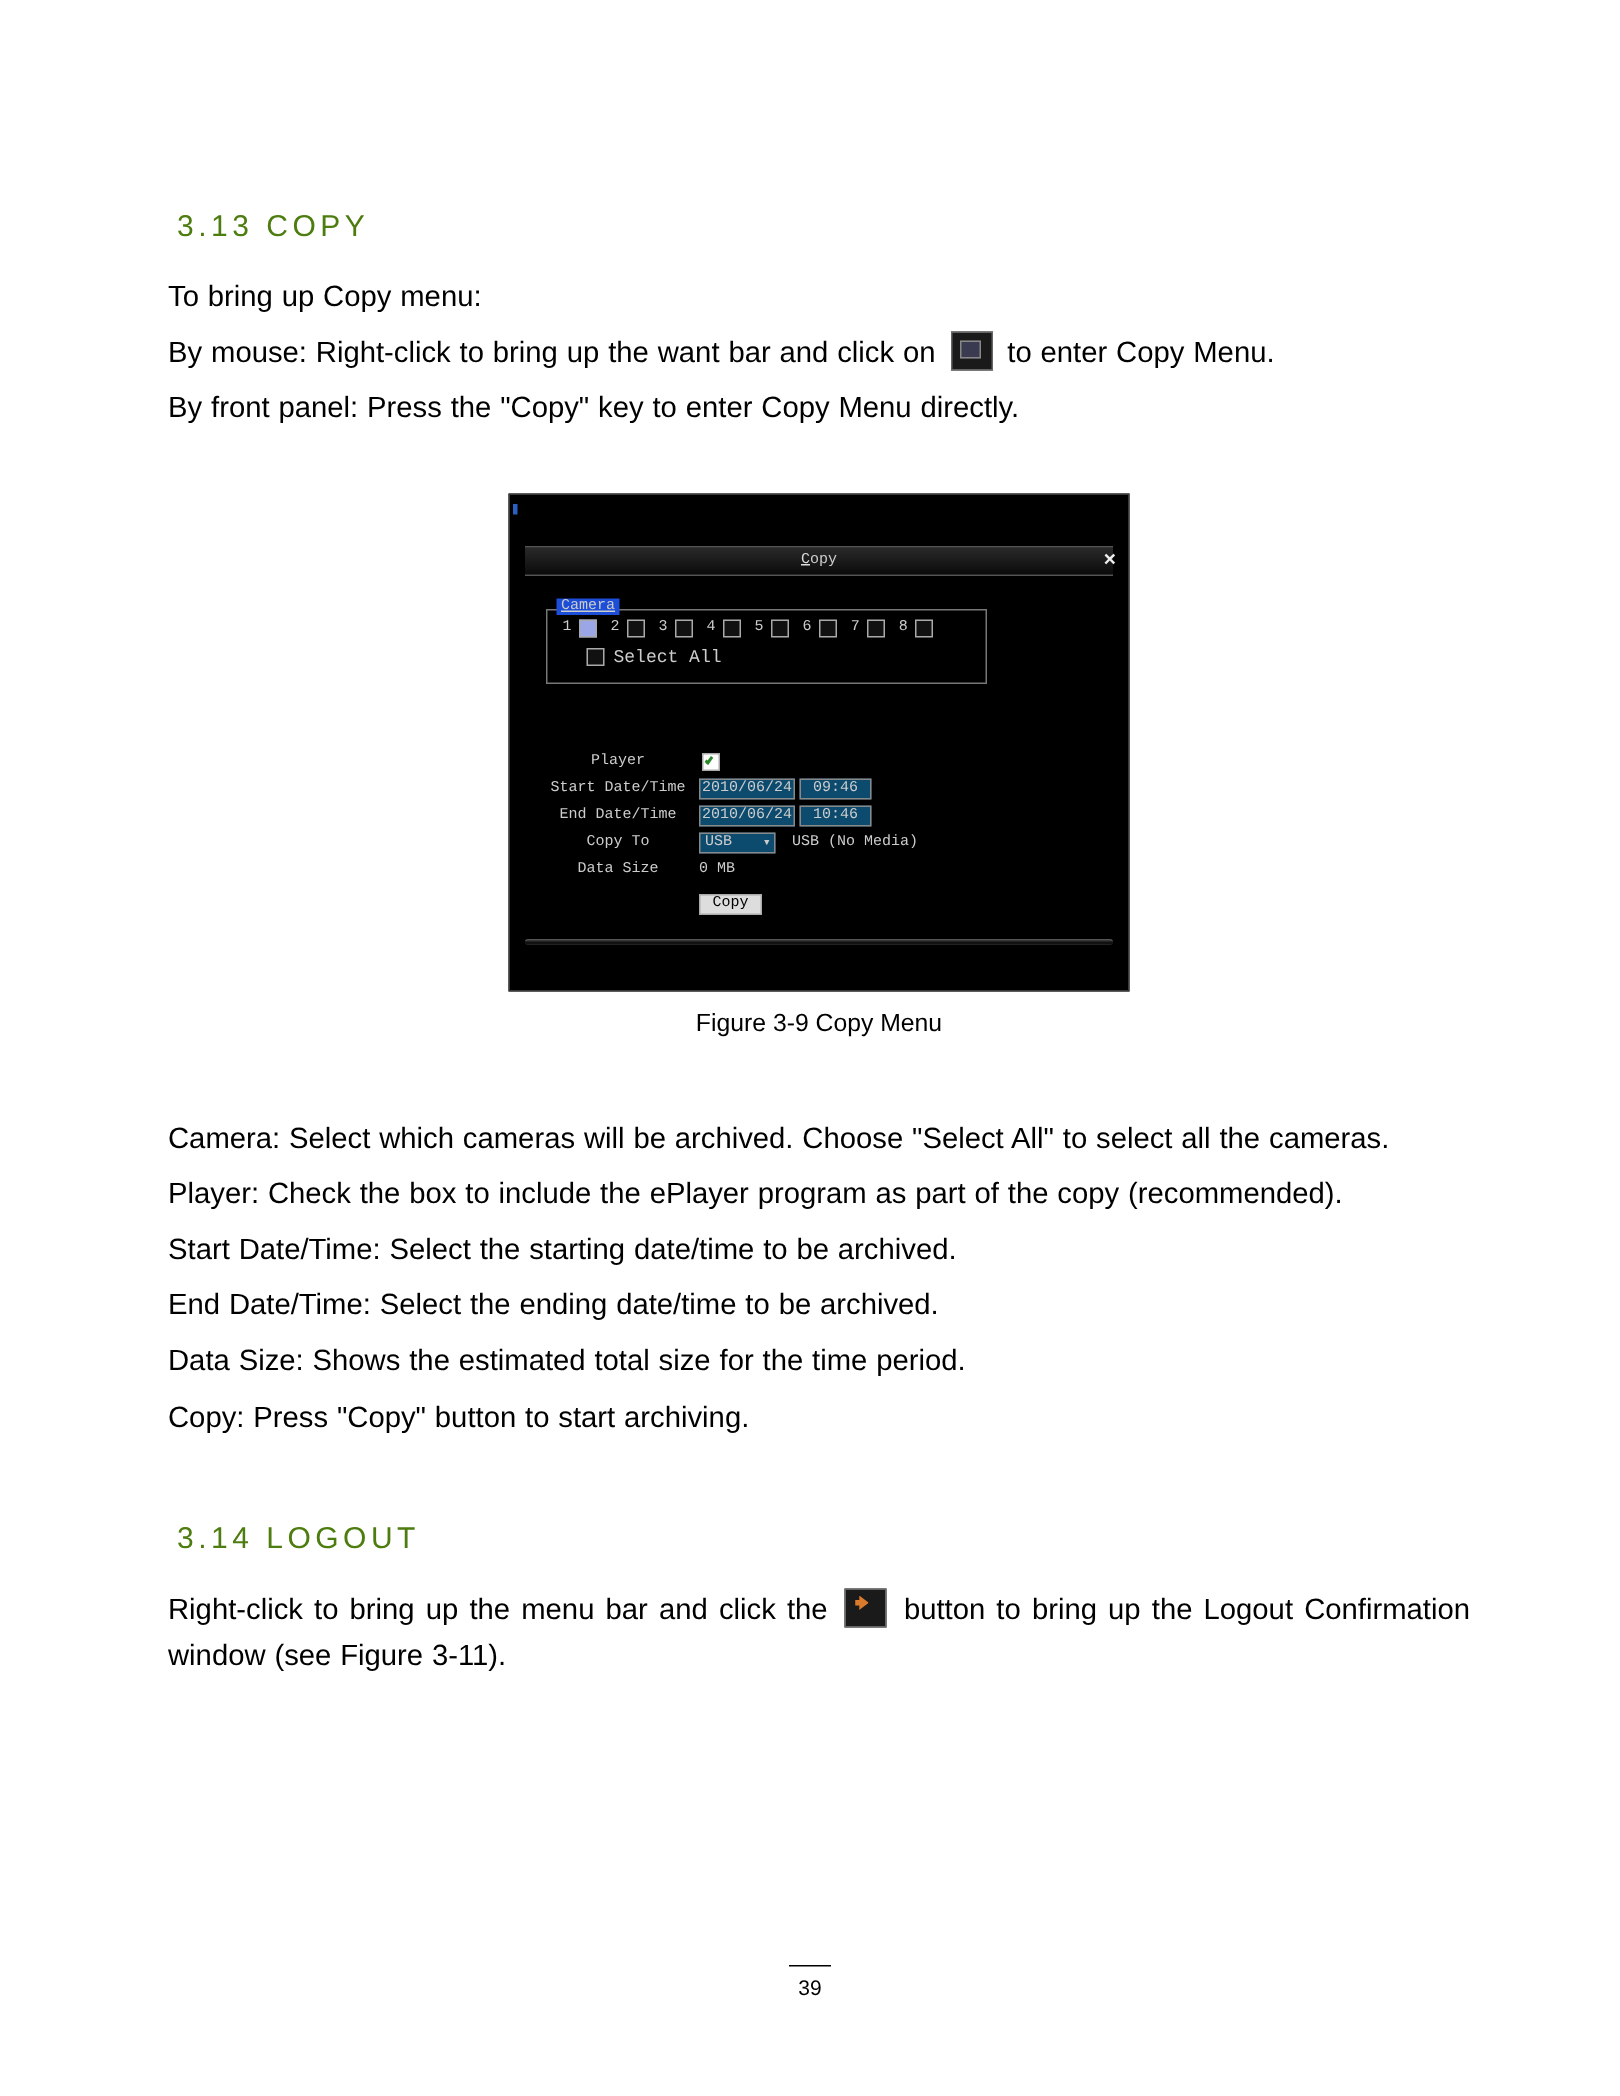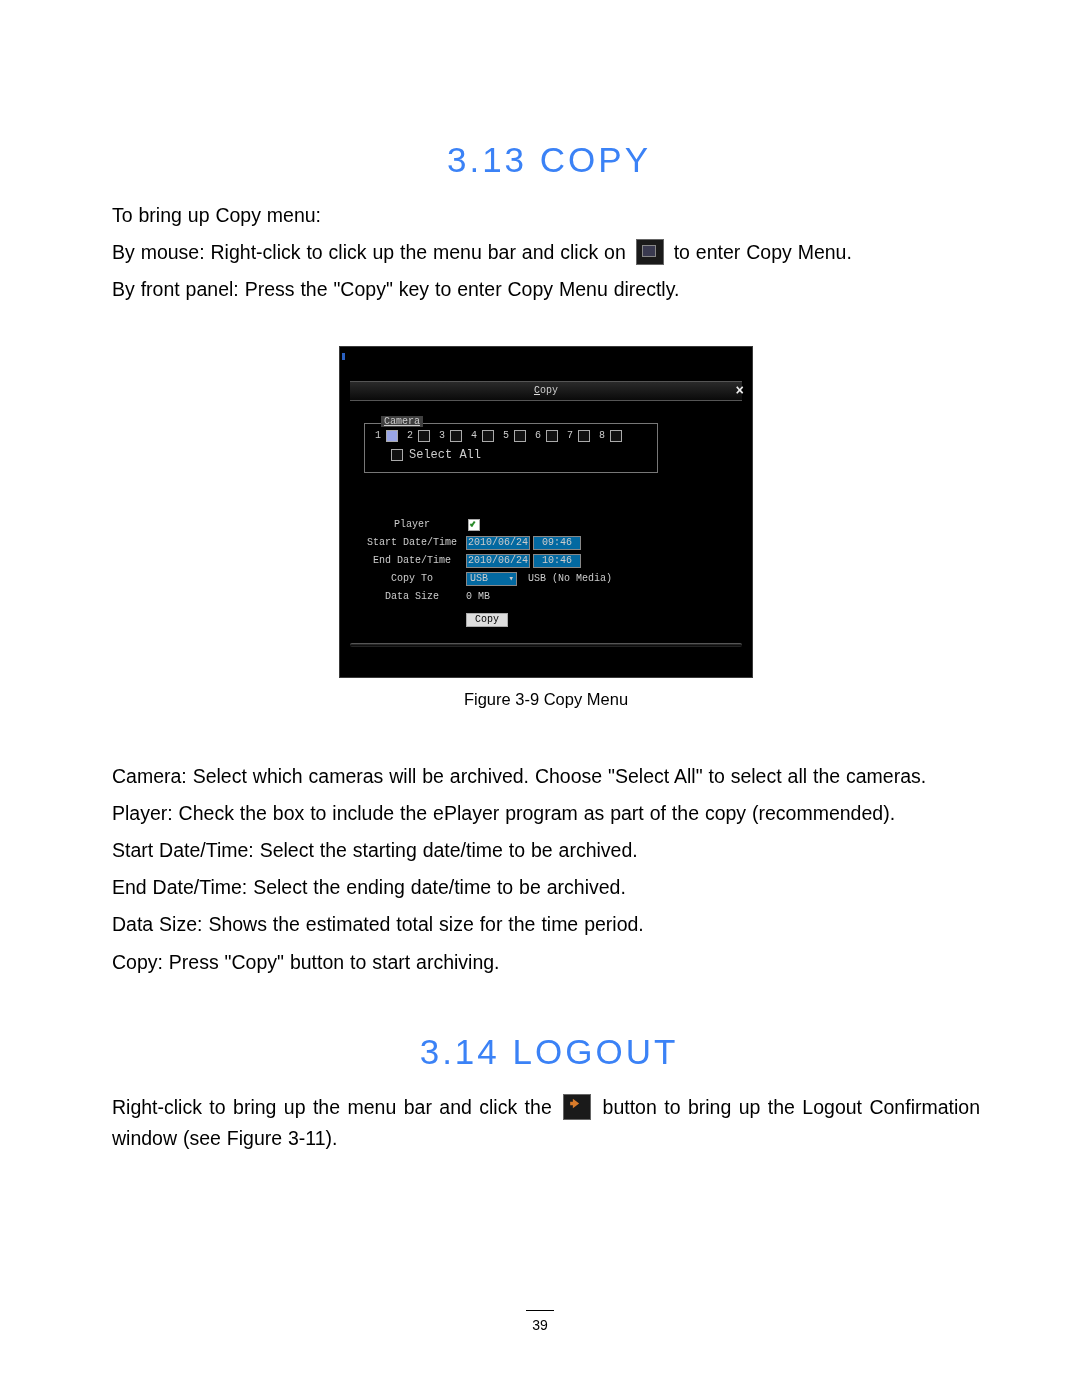--- a/index.html
+++ b/index.html
@@ -6,26 +6,25 @@
   .page{
     width:1080px;
     height:1397px;
     position:relative;
     font-family:Arial,Helvetica,sans-serif;
     color:#000;
     box-sizing:border-box;
     padding:140px 100px 0 112px;
   }
   .sec-heading{
-    color:#3b82f6;
-    font-size:35px;
+    color:#4d7c0f;
+    font-size:20px;
     letter-spacing:3px;
     font-weight:400;
     margin:0 0 20px 6px;
-    text-align:center;
   }
   .body-text{
     font-size:19.5px;
     line-height:1.6;
     margin:0 0 6px 0;
     word-spacing:0.5px;
   }
   .justify{ text-align:justify; }
   .inline-icon{
     display:inline-block;
@@ -69,35 +68,35 @@
     position:absolute;right:-2px;top:1px;color:#eee;font-size:14px;font-weight:bold;
   }
   .camera-box{
     margin:22px 14px 0 24px;
     border:1px solid #777;
     padding:6px 8px 10px 8px;
     width:276px;
     position:relative;
   }
   .camera-box .legend{
-    position:absolute;top:-8px;left:16px;background:#404040;padding:0 3px;font-size:10px;text-decoration:underline;
+    position:absolute;top:-8px;left:6px;background:#1d4ed8;padding:0 3px;font-size:10px;text-decoration:underline;
   }
   .cams{display:flex;gap:3px;align-items:center;margin-left:2px;}
   .cams span{font-size:10px;}
   .cb{display:inline-block;width:10px;height:10px;border:1px solid #aaa;background:#111;margin:0 6px 0 2px;vertical-align:middle;}
   .cb.on{background:#9aa6e6;position:relative;}
   .cb.on::after{content:"";}
   .cb.tick{position:relative;background:#fff;}
   .cb.tick::after{content:"";position:absolute;left:1px;top:4px;width:3px;height:2px;background:#2a8a2a;transform:rotate(35deg);}
   .cb.tick::before{content:"";position:absolute;left:3px;top:1px;width:2px;height:6px;background:#2a8a2a;transform:rotate(35deg);}
   .sel-row{margin:6px 0 0 16px;display:flex;align-items:center;font-size:12px;}
   .form-area{margin:44px 0 0 24px;}
   .form-row{display:flex;align-items:center;height:16px;margin-bottom:2px;}
   .form-lab{width:96px;text-align:center;padding-right:6px;font-size:10px;}
-  .inp{border:1px solid #888;background:#0369a1;padding:0 3px;font-size:10px;height:12px;display:inline-flex;align-items:center;margin-right:3px;}
+  .inp{border:1px solid #888;background:#0c4a6e;padding:0 3px;font-size:10px;height:12px;display:inline-flex;align-items:center;margin-right:3px;}
   .inp.w56{width:56px;justify-content:center;}
   .inp.w40{width:40px;justify-content:center;}
   .inp.sel{width:44px;justify-content:space-between;padding:0 2px 0 3px;}
   .inp.sel .arrow{font-size:9px;color:#ccc;}
   .btn-copy{border:1px solid #aaa;background:#ddd;color:#000;padding:0 8px;font-size:10px;height:12px;display:inline-flex;align-items:center;margin-left:102px;margin-top:6px;}
   .footer-bar{
     position:absolute;left:10px;right:10px;bottom:30px;height:2px;
     background:linear-gradient(#333,#000);border-top:1px solid #555;border-bottom:1px solid #222;
     border-radius:2px;
   }
@@ -109,21 +108,21 @@
 </head>
 <body>
 
 <div class="page">
 
   <h2 class="sec-heading">3.13 COPY</h2>
 
   <p class="body-text">To bring up Copy menu:</p>
 
   <p class="body-text">
-    <span>By mouse: Right-click to click up the menu bar and click on </span>
+    <span>By mouse: Right-click to bring up the want bar and click on </span>
     <span class="inline-icon"></span>
     <span> to enter Copy Menu.</span>
   </p>
 
   <p class="body-text">By front panel: Press the "Copy" key to enter Copy Menu directly.</p>
 
   <div class="figure-wrap">
     <div class="copy-window">
       <span class="bluebar"></span>
       <div class="titlebar">

